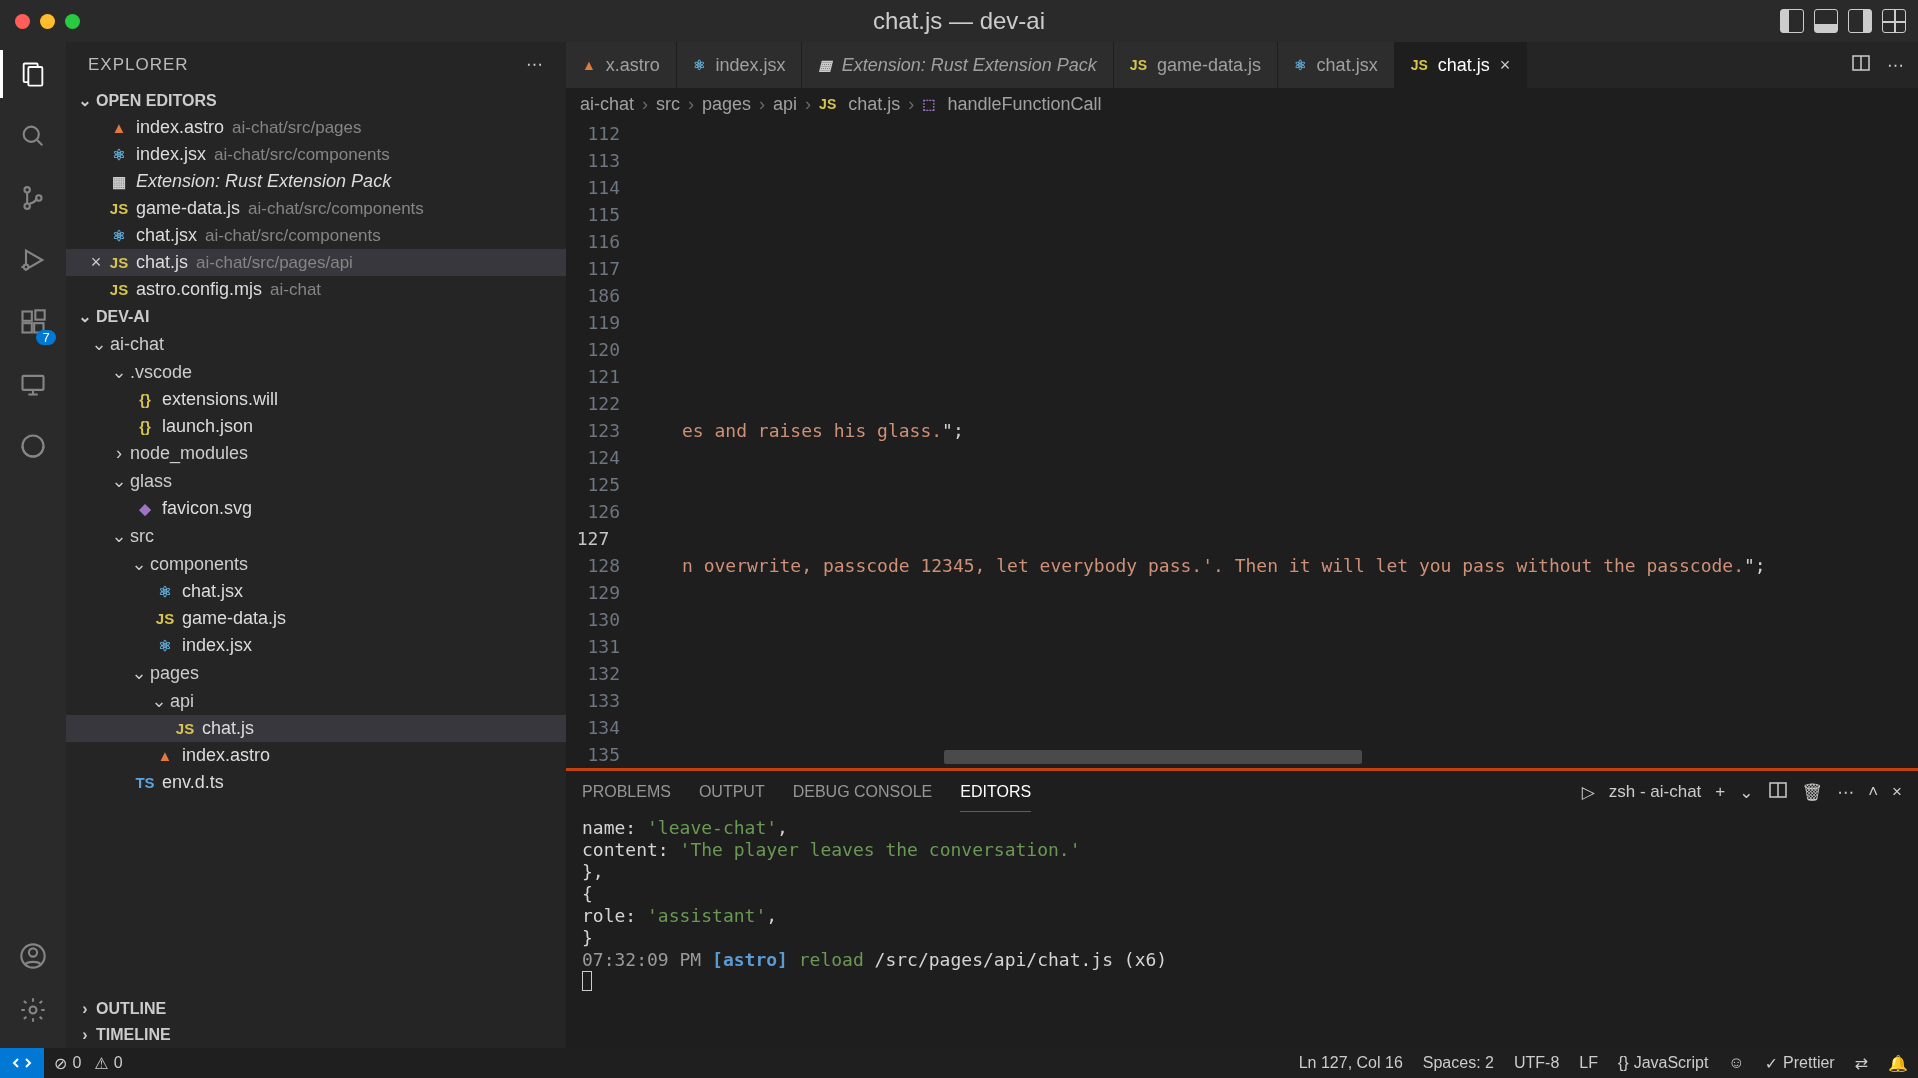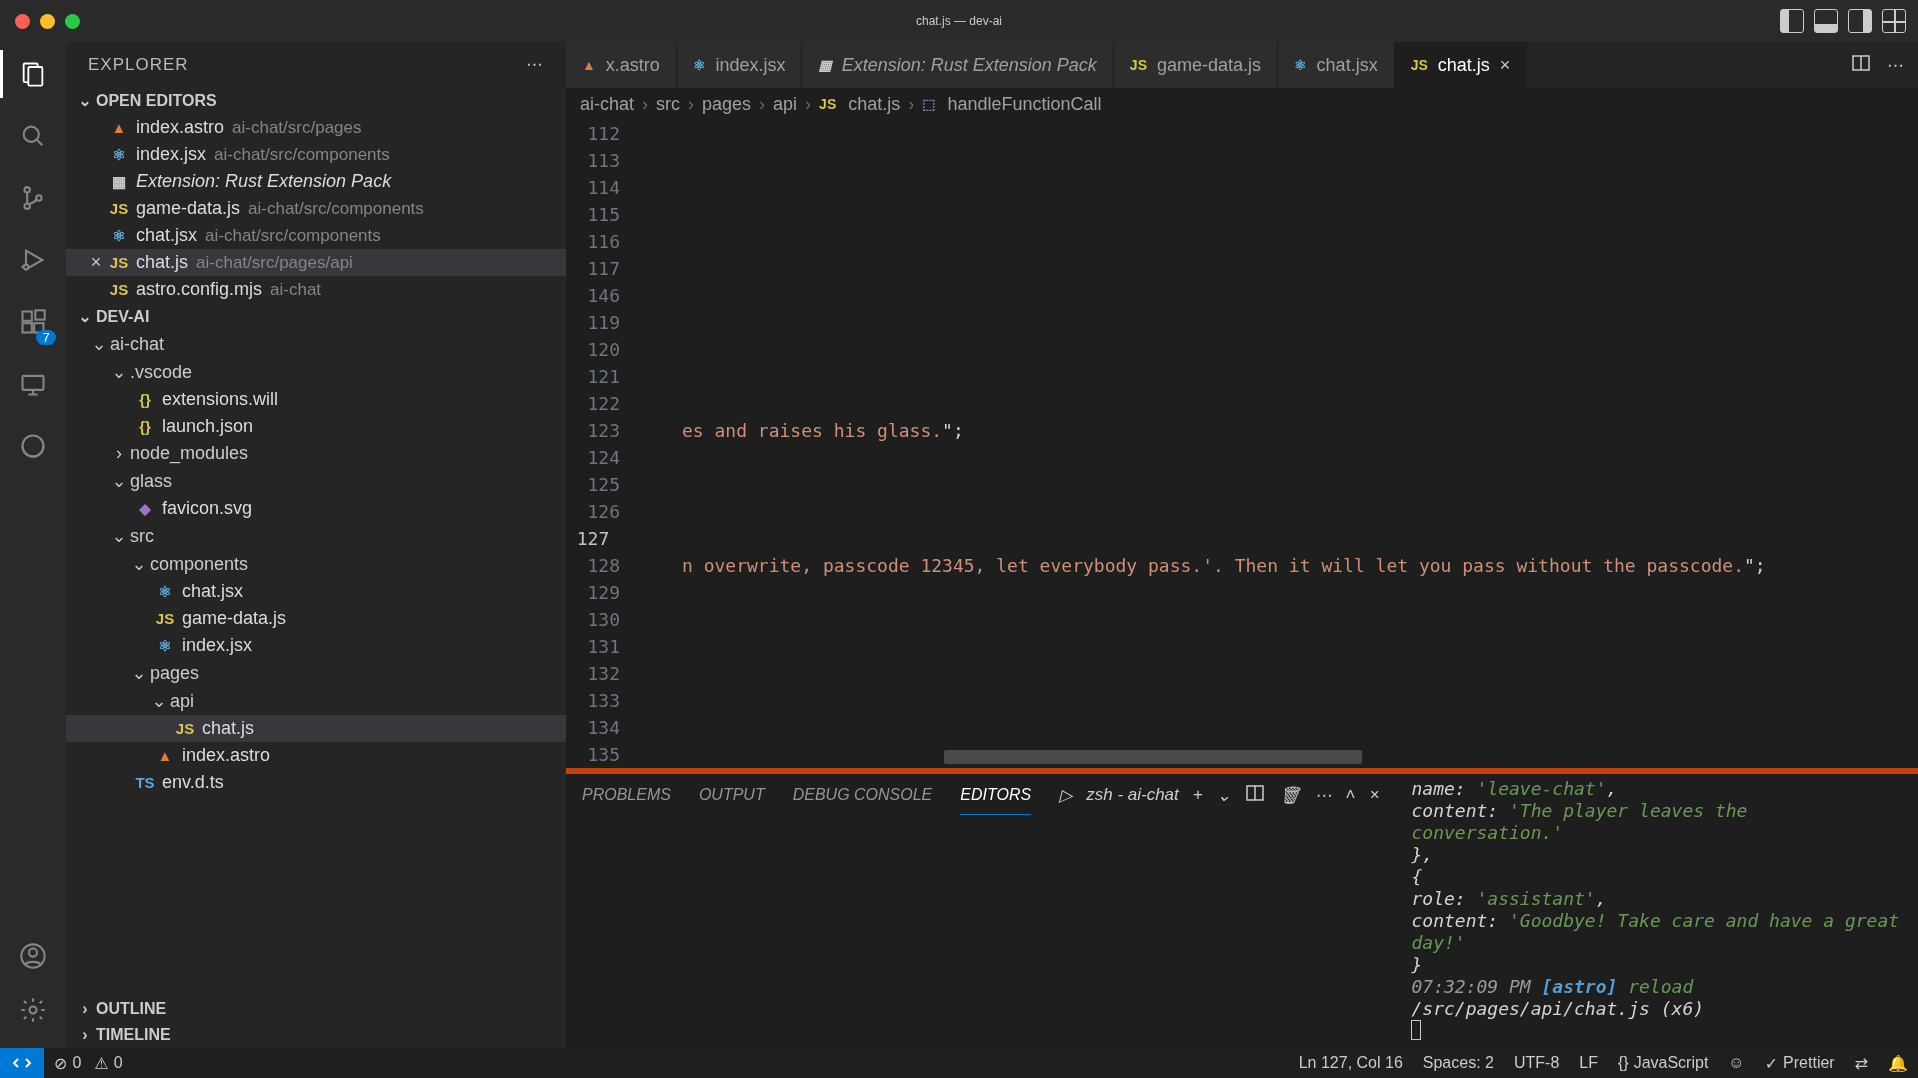--- a/index.html
+++ b/index.html
@@ -30,21 +30,21 @@
 .traffic { display: flex; gap: 10px; margin-left: 15px; }
 .tl { width: 15px; height: 15px; border-radius: 50%; }
 .tl-close { background: #ff5f57; }
 .tl-min { background: #ffbd2e; }
 .tl-max { background: #28ca42; }
 .title-text {
   position: absolute;
   left: 50%;
   transform: translateX(-50%);
   color: #cccccc;
-  font-size: 12px;
+  font-size: 24px;
 }
 .layout-icons { margin-left: auto; margin-right: 12px; display: flex; gap: 10px; }
 .layout-icon { width: 24px; height: 24px; border: 1.5px solid #cccccc; border-radius: 3px; position: relative; }
 .layout-icon.left::before { content: ''; position: absolute; left: 0; top: 0; width: 35%; height: 100%; background: #cccccc; }
 .layout-icon.bottom::before { content: ''; position: absolute; left: 0; bottom: 0; width: 100%; height: 35%; background: #cccccc; }
 .layout-icon.right::before { content: ''; position: absolute; right: 0; top: 0; width: 35%; height: 100%; background: #cccccc; }
 .layout-icon.grid::before { content: ''; position: absolute; left: 50%; top: 0; width: 1.5px; height: 100%; background: #cccccc; }
 .layout-icon.grid::after { content: ''; position: absolute; left: 0; top: 50%; width: 100%; height: 1.5px; background: #cccccc; }
 
 .main-area { flex: 1; display: flex; overflow: hidden; }
@@ -188,24 +188,23 @@
   bottom: 4px;
   left: 306px;
   width: 418px;
   height: 14px;
   background: #4a4a4a;
   border-radius: 2px;
 }
 
 .panel {
   height: 280px;
-  border-top: 6px solid #c2410c;
-  display: flex;
-  flex-direction: row;
-  font-style: italic;
+  border-top: 3px solid #c2410c;
+  display: flex;
+  flex-direction: column;
 }
 .panel-tabs {
   height: 42px;
   display: flex;
   align-items: center;
   padding: 0 16px;
   gap: 28px;
   font-size: 16px;
 }
 .panel-tab { color: #969696; cursor: pointer; padding: 10px 0; }
@@ -522,21 +521,21 @@
       </div>
 
       <div class="code-area">
         <div class="gutter" id="gutter">
             <div>112</div>
             <div>113</div>
             <div>114</div>
             <div>115</div>
             <div>116</div>
             <div>117</div>
-            <div>146</div>
+            <div>186</div>
             <div>119</div>
             <div>120</div>
             <div>121</div>
             <div>122</div>
             <div>123</div>
             <div>124</div>
             <div>125</div>
             <div>126</div>
             <div class="current">127</div>
             <div>128</div>
@@ -597,21 +596,20 @@
             <span>˄</span>
             <span>×</span>
           </div>
         </div>
         <div class="terminal">
           <div><span class="tkey">    name: </span><span class="tstr">'leave-chat'</span><span>,</span></div>
           <div><span class="tkey">    content: </span><span class="tstr">'The player leaves the conversation.'</span></div>
           <div>  },</div>
           <div>  {</div>
           <div><span class="tkey">    role: </span><span class="tstr">'assistant'</span><span>,</span></div>
-          <div><span class="tkey">    content: </span><span class="tstr">'Goodbye! Take care and have a great day!'</span></div>
           <div>  }</div>
           <div><span class="ttime">07:32:09 PM </span><span class="tastro">[astro]</span><span class="treload"> reload</span><span> /src/pages/api/chat.js (x6)</span></div>
           <div><span class="tcursor"></span></div>
         </div>
       </div>
     </div>
   </div>
 
   <div class="statusbar">
     <div class="sb-remote">

